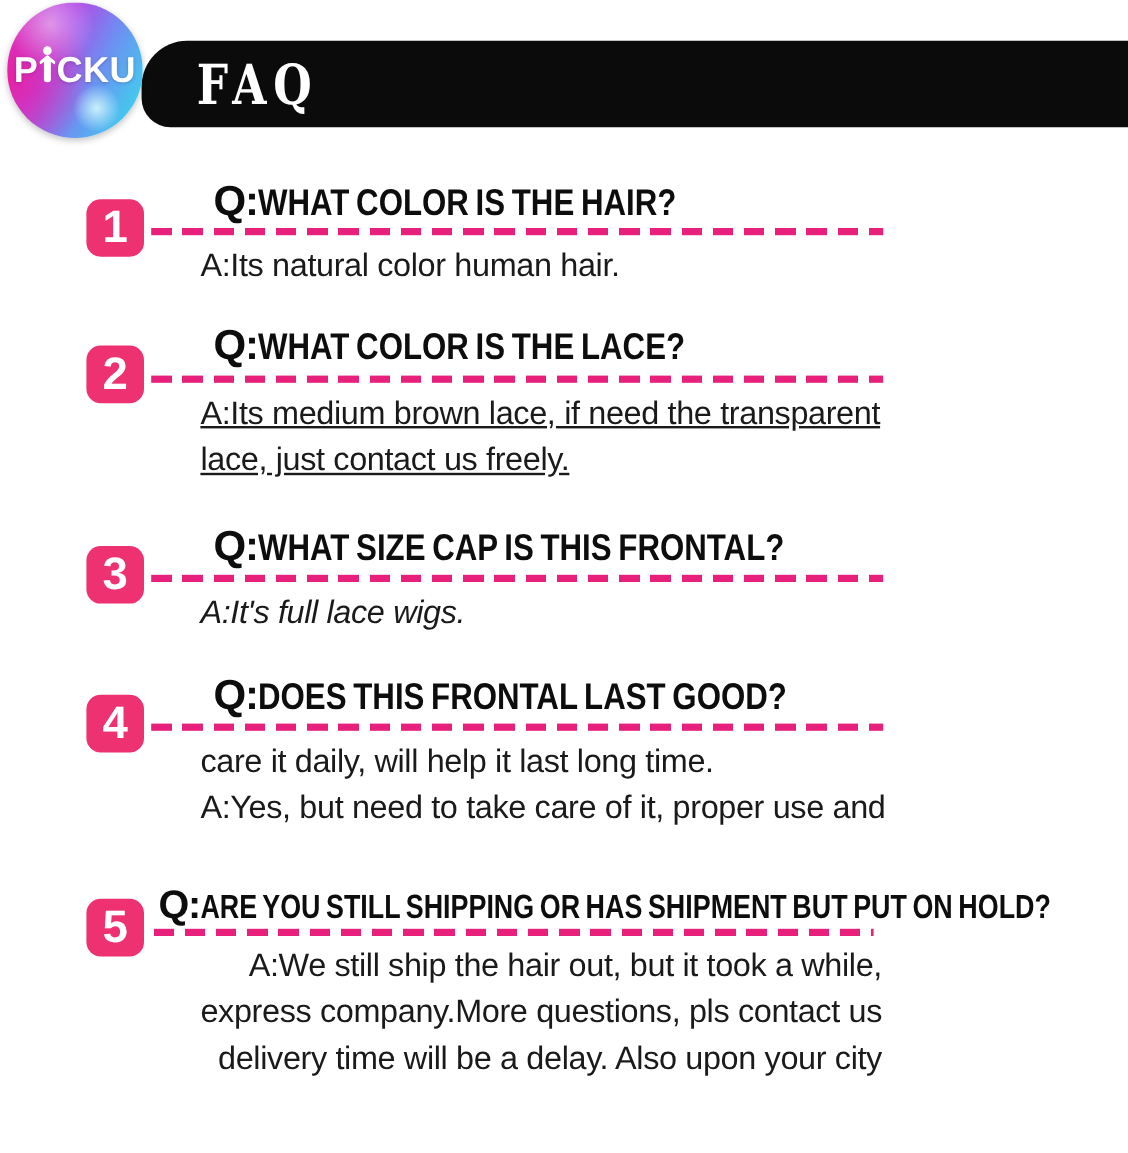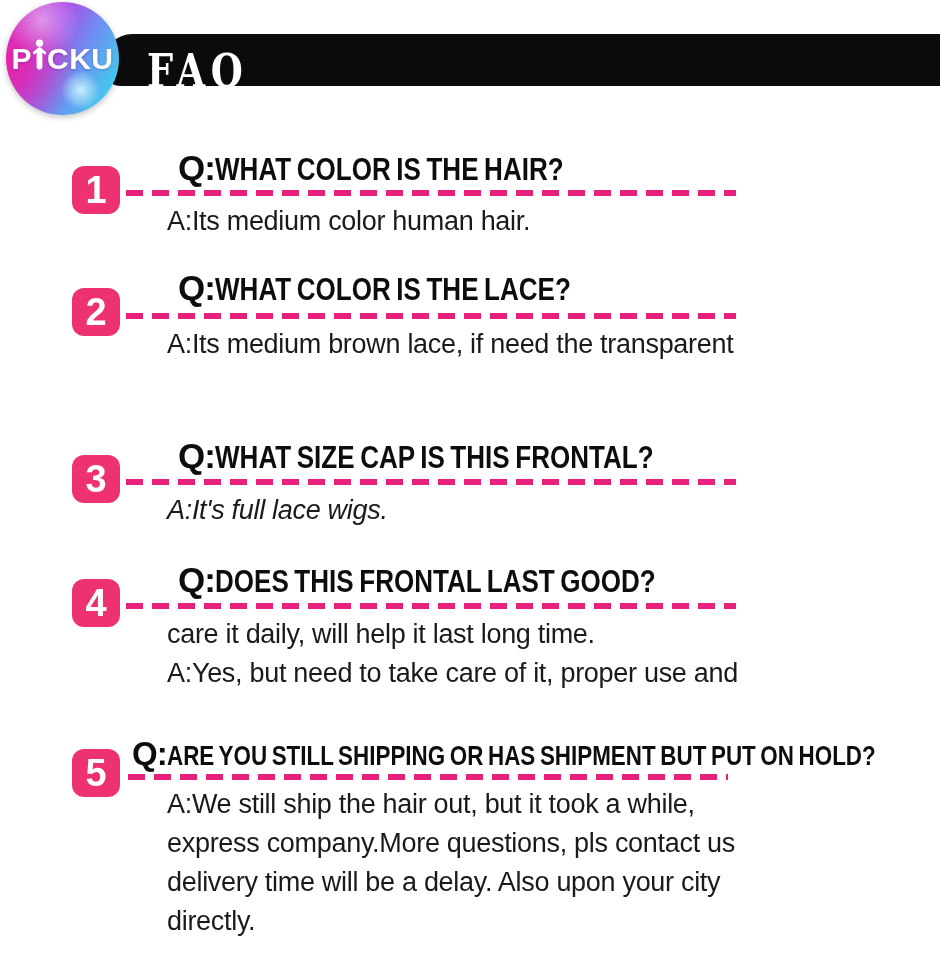--- a/index.html
+++ b/index.html
@@ -3,21 +3,21 @@
 <meta charset="utf-8">
 <style>
   html,body{margin:0;padding:0;}
   body{
     width:940px;height:961px;position:relative;overflow:hidden;
     background:#ffffff;
     font-family:"Liberation Sans",sans-serif;
   }
   
   .banner{
-    position:absolute;left:101px;top:34px;right:0;height:52px;
+    position:absolute;left:118px;top:34px;right:0;height:72px;
     background:var(--banner-black,#0b0b0b);
     border-radius:38px 0 0 24px;
   }
   .banner-title{
     position:absolute;left:46px;top:10px;
     color:#ffffff;
     font-family:"DejaVu Serif","Liberation Serif",serif;
     font-weight:700;font-size:46px;letter-spacing:7px;
     transform:scaleX(0.80);transform-origin:0 0;
     white-space:nowrap;
@@ -93,33 +93,34 @@
 </div>
 
 <div class="faq-item" style="top:148px;">
   <div class="q-line" style="left:178px;">
     <span class="q-prefix">Q:</span>
       <span class="q-text">WHAT COLOR IS THE HAIR?</span>
   </div>
   <div class="num-badge" style="top:18px;">1</div>
   <div class="dash-line" style="top:42px;width:610px;"></div>
   <div class="answer" style="top:54px;">
-    <div>A:Its medium color human hair.</div>
+    <div>A:Its natural color human hair.</div>
   </div>
 </div>
 
 <div class="faq-item" style="top:268px;">
   <div class="q-line" style="left:178px;">
     <span class="q-prefix">Q:</span>
       <span class="q-text">WHAT COLOR IS THE LACE?</span>
   </div>
   <div class="num-badge" style="top:20px;">2</div>
   <div class="dash-line" style="top:45px;width:610px;"></div>
-  <div class="answer" style="top:57px;">
+  <div class="answer" style="top:57px;text-decoration:underline;">
     <div>A:Its medium brown lace, if need the transparent</div>
+    <div>lace, just contact us freely.</div>
   </div>
 </div>
 
 <div class="faq-item" style="top:436px;">
   <div class="q-line" style="left:178px;">
     <span class="q-prefix">Q:</span>
       <span class="q-text">WHAT SIZE CAP IS THIS FRONTAL?</span>
   </div>
   <div class="num-badge" style="top:19px;">3</div>
   <div class="dash-line" style="top:43px;width:610px;"></div>
@@ -141,19 +142,18 @@
   </div>
 </div>
 
 <div class="faq-item small" style="top:735px;">
   <div class="q-line" style="left:132px;">
     <span class="q-prefix">Q:</span>
       <span class="q-text">ARE YOU STILL SHIPPING OR HAS SHIPMENT BUT PUT ON HOLD?</span>
   </div>
   <div class="num-badge" style="top:14px;">5</div>
   <div class="dash-line" style="top:39px;width:600px;left:128px;"></div>
-  <div class="answer" style="top:50px;">
+  <div class="answer" style="top:50px;text-align:right;">
     <div>A:We still ship the hair out, but it took a while,</div>
     <div>express company.More questions, pls contact us</div>
     <div>delivery time will be a delay. Also upon your city</div>
-    <div>directly.</div>
   </div>
 </div>
 
 </body></html>

